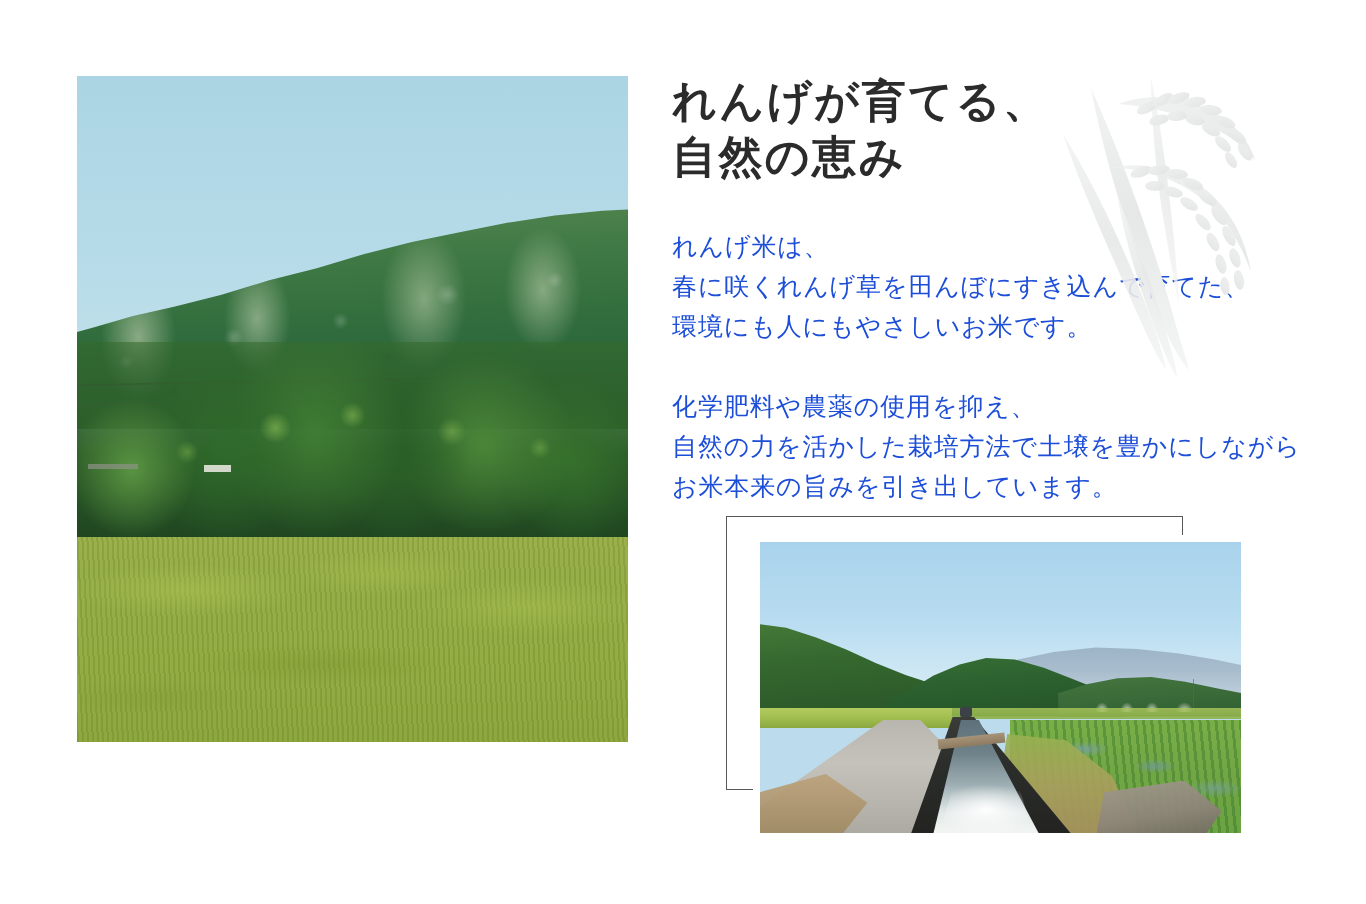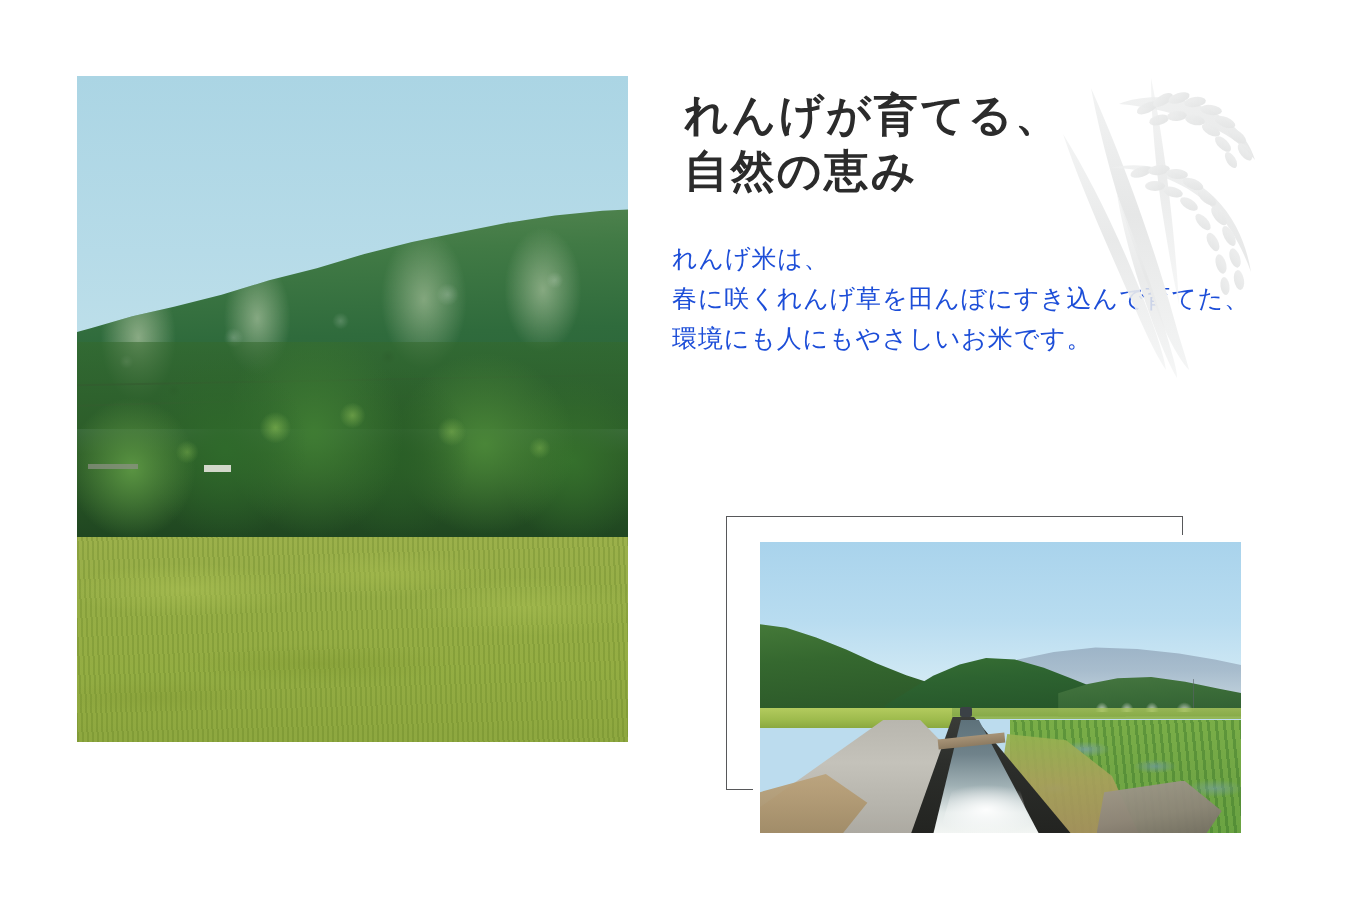--- a/index.html
+++ b/index.html
@@ -152,22 +152,22 @@
   }
 
   
   .text-col {
     position: absolute;
     left: 672px;
     top: 76px;
     width: 630px;
   }
   .heading {
-    margin: 12px;
-    font-family: Liberation Serif, serif;
+    margin: 0;
+    font-family: Liberation Mono, monospace;
     font-size: 44px;
     font-weight: 600;
     line-height: 1.28;
     color: #2b2b2b;
     letter-spacing: 0.055em;
     white-space: pre-line;
   }
   .body-block {
     margin-top: 38px;
   }
@@ -349,20 +349,23 @@
   </div>
 
   <div class="text-col">
     <h1 class="heading">れんげが育てる、
 自然の恵み</h1>
 
     <div class="body-block">
       <p class="para">れんげ米は、
 春に咲くれんげ草を田んぼにすき込んで育てた、
 環境にも人にもやさしいお米です。</p>
+      <p class="para">化学肥料や農薬の使用を抑え、
+自然の力を活かした栽培方法で土壌を豊かにしながら
+お米本来の旨みを引き出しています。</p>
     </div>
   </div>
 
   <div class="rice-watermark">
     <svg viewBox="0 0 300 320" xmlns="http://www.w3.org/2000/svg" aria-hidden="true">
       <defs>
         <linearGradient id="leafg" x1="0" y1="0" x2="0" y2="1">
           <stop offset="0%" stop-color="#f2f3f3"></stop>
           <stop offset="45%" stop-color="#e6e7e7"></stop>
           <stop offset="100%" stop-color="#f4f5f5"></stop>

